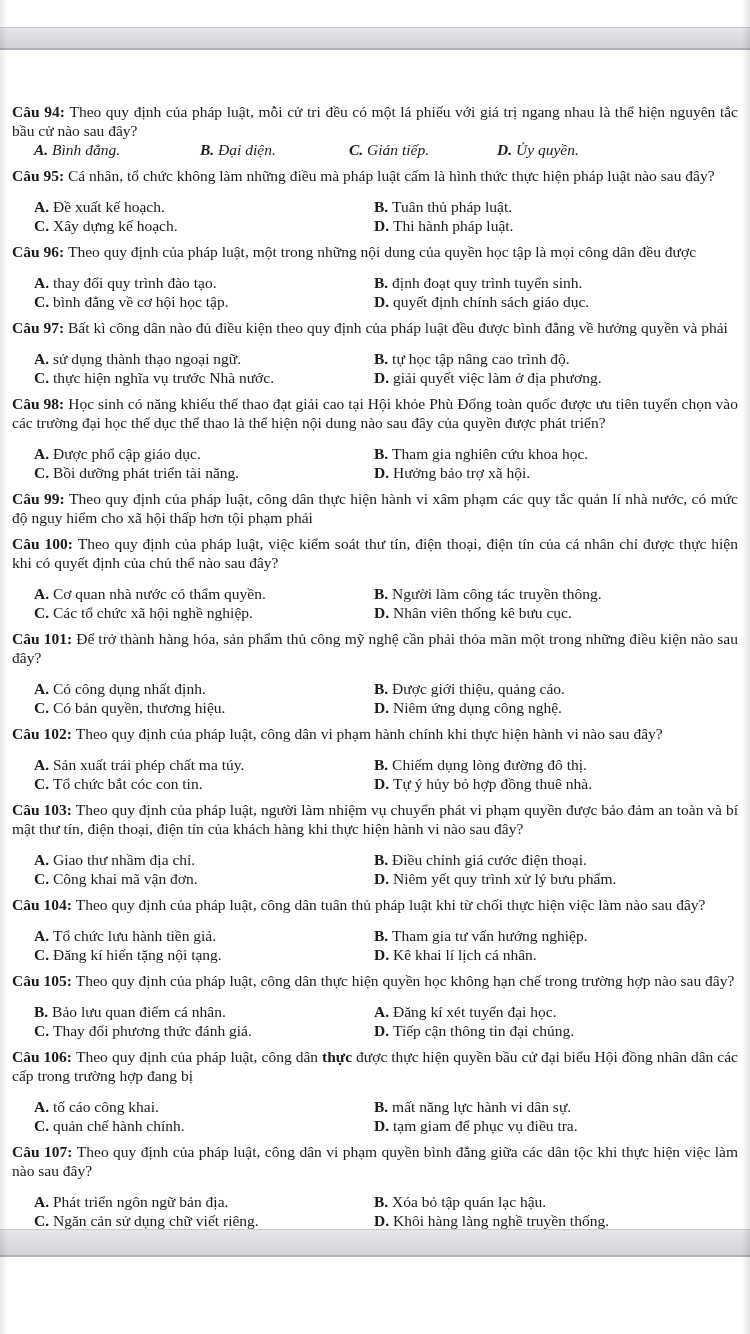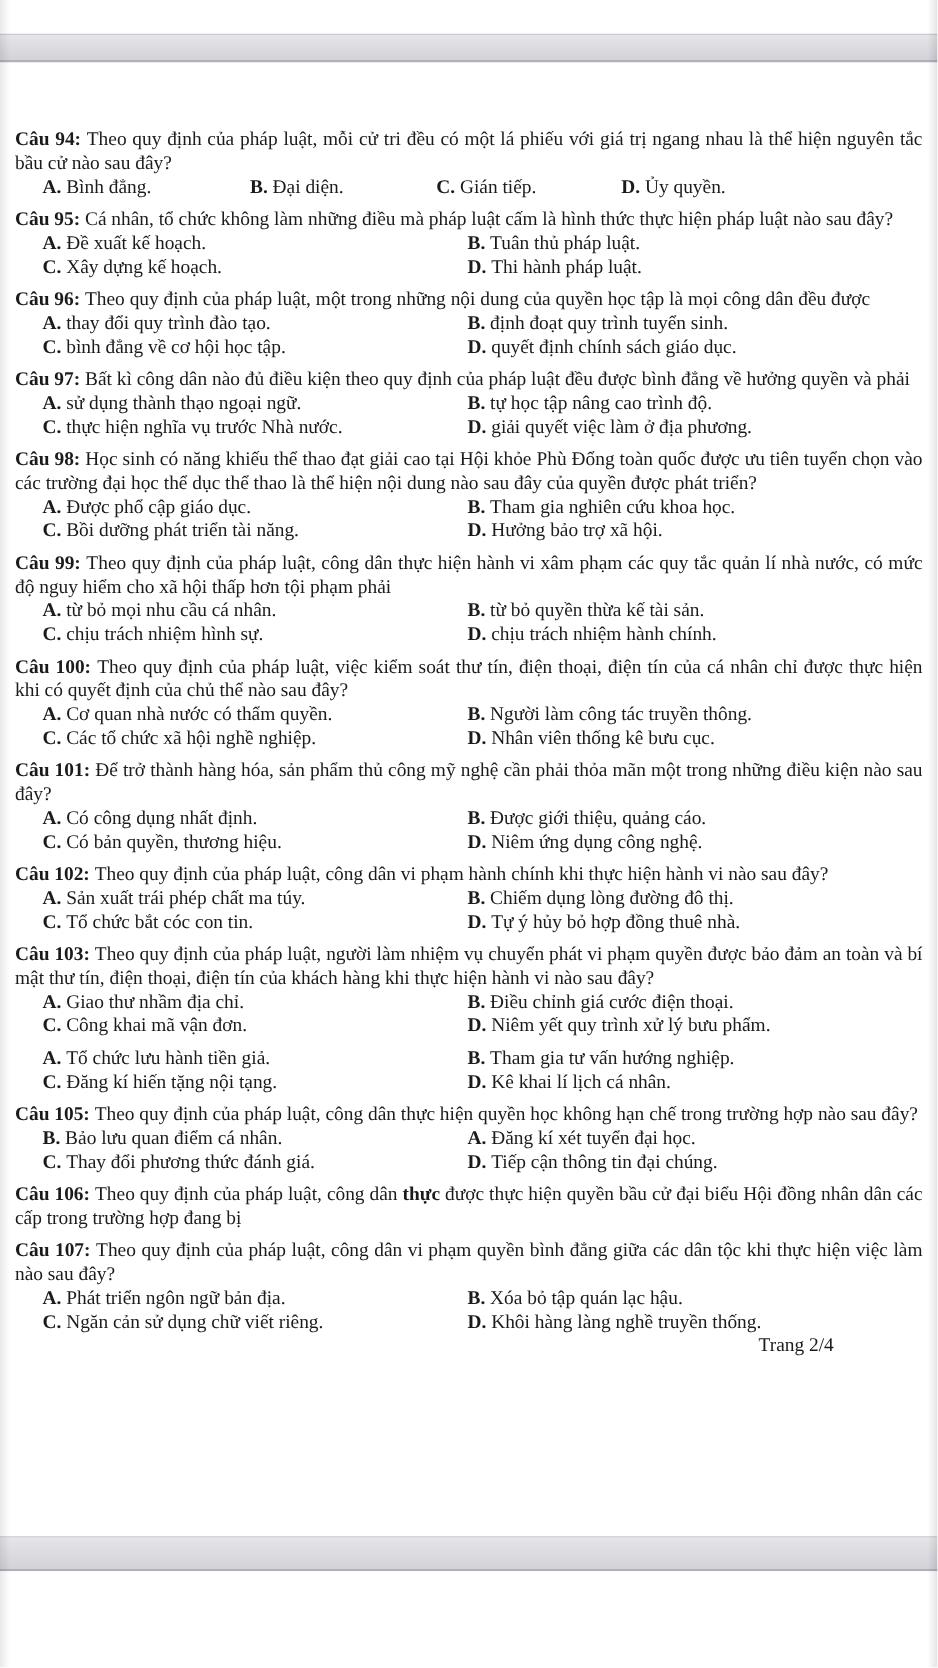--- a/index.html
+++ b/index.html
@@ -24,23 +24,23 @@
     overflow:hidden;
   }
 
   .question { margin-top:7px; }
   .question:first-child { margin-top:0; }
   .qtext {
     font-size:15.5px; line-height:19px; text-align:justify;
   }
   .qtext b.qlabel { font-weight:bold; }
   .opts { padding-left:22px; font-size:15.5px; line-height:19px; }
-  .opts2 { display:grid; grid-template-columns:340px 1fr; }
+  .opts2 { display:grid; grid-template-columns:340px 1fr;margin-top:12px; }
   
-  .opts4 { display:grid; grid-template-columns:166px 149px 148px 1fr; }
+  .opts4 { display:grid; grid-template-columns:166px 149px 148px 1fr;font-style:italic; }
   .opt b { font-weight:bold; }
   .opt { white-space:nowrap; overflow:visible; }
 
   .footer {
     text-align:right;
     padding-right:71px;
     font-size:15.5px; line-height:19px;
   }
 
   .edge { position:absolute; top:0; bottom:0; width:8px; z-index:5; pointer-events:none; }
@@ -96,26 +96,20 @@
           <p class="qtext"><b class="qlabel">Câu 98: </b>Học sinh có năng khiếu thể thao đạt giải cao tại Hội khỏe Phù Đổng toàn quốc được ưu tiên tuyển chọn vào các trường đại học thể dục thể thao là thể hiện nội dung nào sau đây của quyền được phát triển?</p>
           <div class="opts opts2">
             <div class="opt"><b>A. </b><span>Được phổ cập giáo dục.</span></div>
             <div class="opt"><b>B. </b><span>Tham gia nghiên cứu khoa học.</span></div>
             <div class="opt"><b>C. </b><span>Bồi dưỡng phát triển tài năng.</span></div>
             <div class="opt"><b>D. </b><span>Hưởng bảo trợ xã hội.</span></div>
           </div>
         </div>
         <div class="question">
           <p class="qtext"><b class="qlabel">Câu 99: </b>Theo quy định của pháp luật, công dân thực hiện hành vi xâm phạm các quy tắc quản lí nhà nước, có mức độ nguy hiểm cho xã hội thấp hơn tội phạm phải</p>
-          <div class="opts opts2">
-            <div class="opt"><b>A. </b><span>từ bỏ mọi nhu cầu cá nhân.</span></div>
-            <div class="opt"><b>B. </b><span>từ bỏ quyền thừa kế tài sản.</span></div>
-            <div class="opt"><b>C. </b><span>chịu trách nhiệm hình sự.</span></div>
-            <div class="opt"><b>D. </b><span>chịu trách nhiệm hành chính.</span></div>
-          </div>
         </div>
         <div class="question">
           <p class="qtext"><b class="qlabel">Câu 100: </b>Theo quy định của pháp luật, việc kiểm soát thư tín, điện thoại, điện tín của cá nhân chỉ được thực hiện khi có quyết định của chủ thể nào sau đây?</p>
           <div class="opts opts2">
             <div class="opt"><b>A. </b><span>Cơ quan nhà nước có thẩm quyền.</span></div>
             <div class="opt"><b>B. </b><span>Người làm công tác truyền thông.</span></div>
             <div class="opt"><b>C. </b><span>Các tổ chức xã hội nghề nghiệp.</span></div>
             <div class="opt"><b>D. </b><span>Nhân viên thống kê bưu cục.</span></div>
           </div>
         </div>
@@ -140,38 +134,45 @@
         <div class="question">
           <p class="qtext"><b class="qlabel">Câu 103: </b>Theo quy định của pháp luật, người làm nhiệm vụ chuyển phát vi phạm quyền được bảo đảm an toàn và bí mật thư tín, điện thoại, điện tín của khách hàng khi thực hiện hành vi nào sau đây?</p>
           <div class="opts opts2">
             <div class="opt"><b>A. </b><span>Giao thư nhầm địa chỉ.</span></div>
             <div class="opt"><b>B. </b><span>Điều chỉnh giá cước điện thoại.</span></div>
             <div class="opt"><b>C. </b><span>Công khai mã vận đơn.</span></div>
             <div class="opt"><b>D. </b><span>Niêm yết quy trình xử lý bưu phẩm.</span></div>
           </div>
         </div>
         <div class="question">
+          <p class="qtext"><b class="qlabel">Câu 104: </b>Theo quy định của pháp luật, công dân tuân thủ pháp luật khi từ chối thực hiện việc làm nào sau đây?</p>
           <div class="opts opts2">
             <div class="opt"><b>A. </b><span>Tổ chức lưu hành tiền giả.</span></div>
             <div class="opt"><b>B. </b><span>Tham gia tư vấn hướng nghiệp.</span></div>
             <div class="opt"><b>C. </b><span>Đăng kí hiến tặng nội tạng.</span></div>
             <div class="opt"><b>D. </b><span>Kê khai lí lịch cá nhân.</span></div>
           </div>
         </div>
         <div class="question">
           <p class="qtext"><b class="qlabel">Câu 105: </b>Theo quy định của pháp luật, công dân thực hiện quyền học không hạn chế trong trường hợp nào sau đây?</p>
           <div class="opts opts2">
             <div class="opt"><b>B. </b><span>Bảo lưu quan điểm cá nhân.</span></div>
             <div class="opt"><b>A. </b><span>Đăng kí xét tuyển đại học.</span></div>
             <div class="opt"><b>C. </b><span>Thay đổi phương thức đánh giá.</span></div>
             <div class="opt"><b>D. </b><span>Tiếp cận thông tin đại chúng.</span></div>
           </div>
         </div>
         <div class="question">
           <p class="qtext"><b class="qlabel">Câu 106: </b>Theo quy định của pháp luật, công dân <b>thực</b> được thực hiện quyền bầu cử đại biểu Hội đồng nhân dân các cấp trong trường hợp đang bị</p>
+          <div class="opts opts2">
+            <div class="opt"><b>A. </b><span>tố cáo công khai.</span></div>
+            <div class="opt"><b>B. </b><span>mất năng lực hành vi dân sự.</span></div>
+            <div class="opt"><b>C. </b><span>quản chế hành chính.</span></div>
+            <div class="opt"><b>D. </b><span>tạm giam để phục vụ điều tra.</span></div>
+          </div>
         </div>
         <div class="question">
           <p class="qtext"><b class="qlabel">Câu 107: </b>Theo quy định của pháp luật, công dân vi phạm quyền bình đẳng giữa các dân tộc khi thực hiện việc làm nào sau đây?</p>
           <div class="opts opts2">
             <div class="opt"><b>A. </b><span>Phát triển ngôn ngữ bản địa.</span></div>
             <div class="opt"><b>B. </b><span>Xóa bỏ tập quán lạc hậu.</span></div>
             <div class="opt"><b>C. </b><span>Ngăn cản sử dụng chữ viết riêng.</span></div>
             <div class="opt"><b>D. </b><span>Khôi hàng làng nghề truyền thống.</span></div>
           </div>
         </div>

